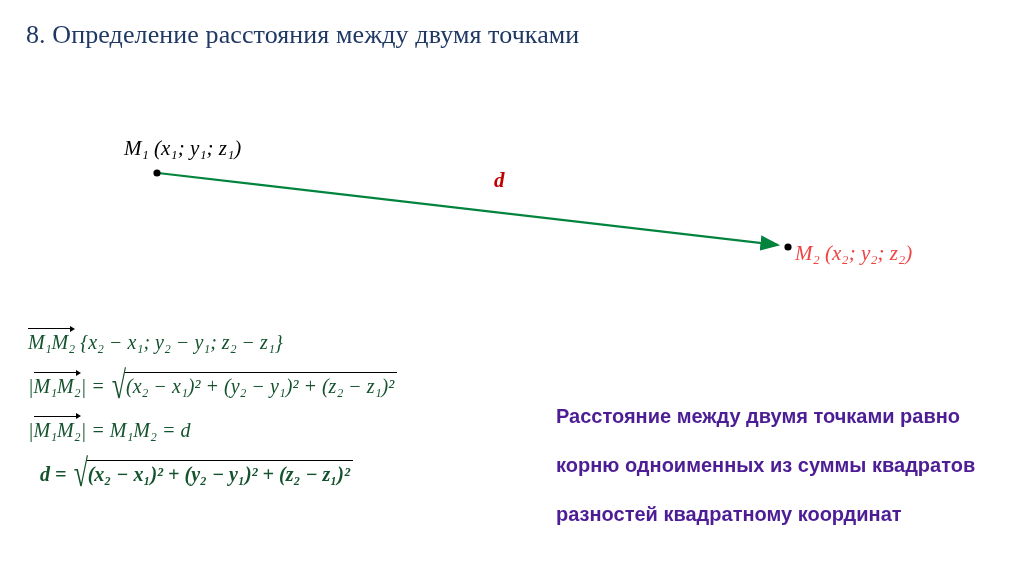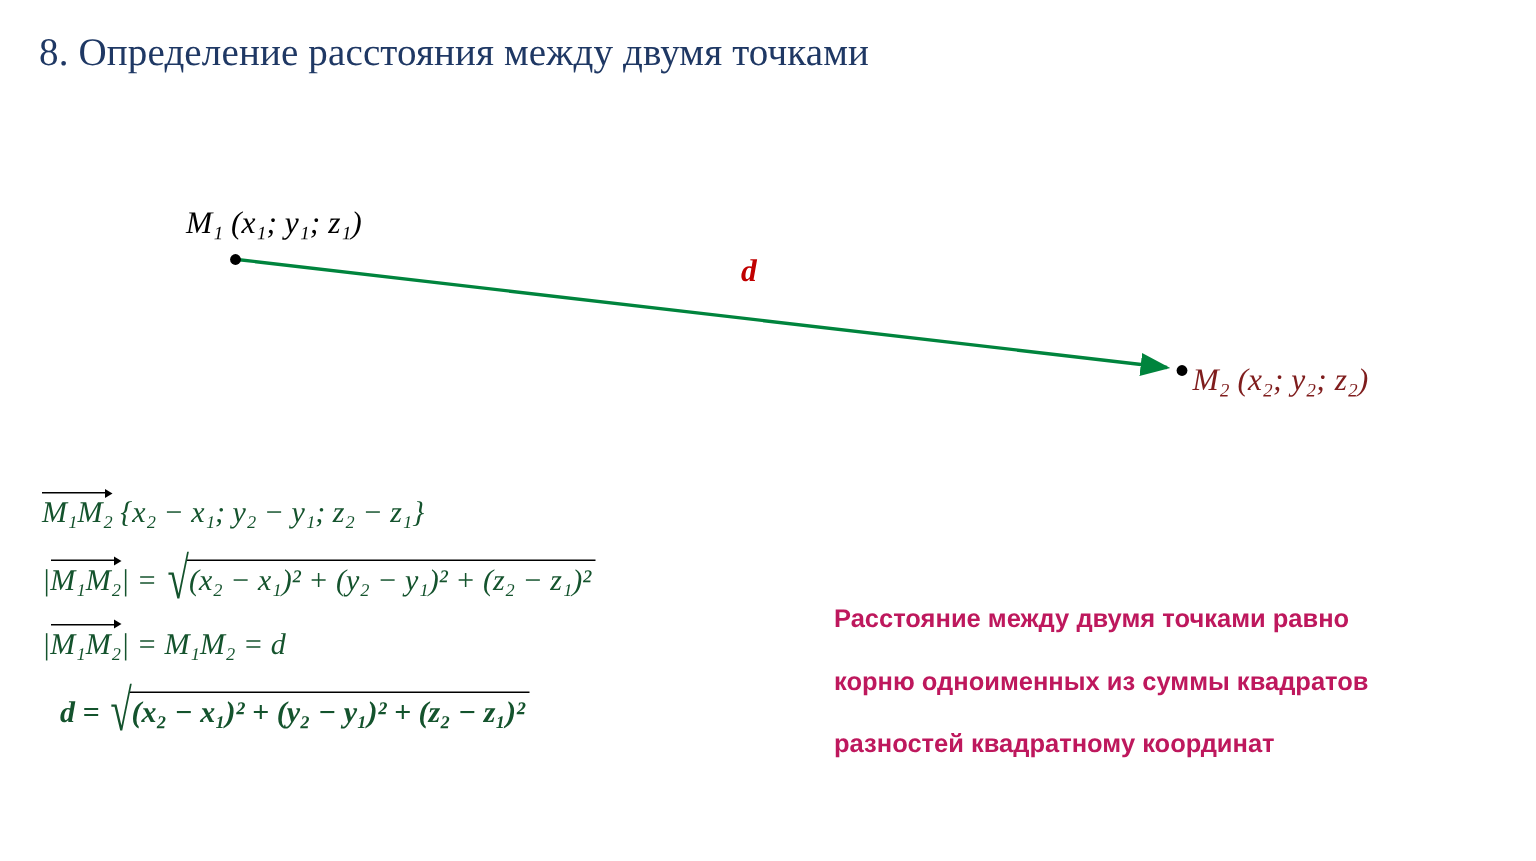--- a/index.html
+++ b/index.html
@@ -48,21 +48,21 @@
     font-style: italic;
     color: #000000;
     white-space: nowrap;
   }
   .label-m2 {
     position: absolute;
     left: 795px;
     top: 141px;
     font-size: 21px;
     font-style: italic;
-    color: #7f1d1d;
+    color: #ef4444;
     white-space: nowrap;
   }
   .label-d {
     position: absolute;
     left: 494px;
     top: 68px;
     font-size: 21px;
     font-style: italic;
     font-weight: bold;
     color: #C00000;
@@ -128,23 +128,23 @@
     margin-left: -2px;
   }
 
   
   .righttext {
     position: absolute;
     left: 556px;
     top: 392px;
     width: 450px;
     font-family: "Liberation Sans", sans-serif;
-    font-size: 17px;
+    font-size: 20px;
     font-weight: bold;
-    color: #be185d;
+    color: #4c1d95;
     line-height: 2.45;
   }
   .righttext div {
     white-space: nowrap;
   }
 
   svg.arrow-layer {
     position: absolute;
     left: 0;
     top: 0;

